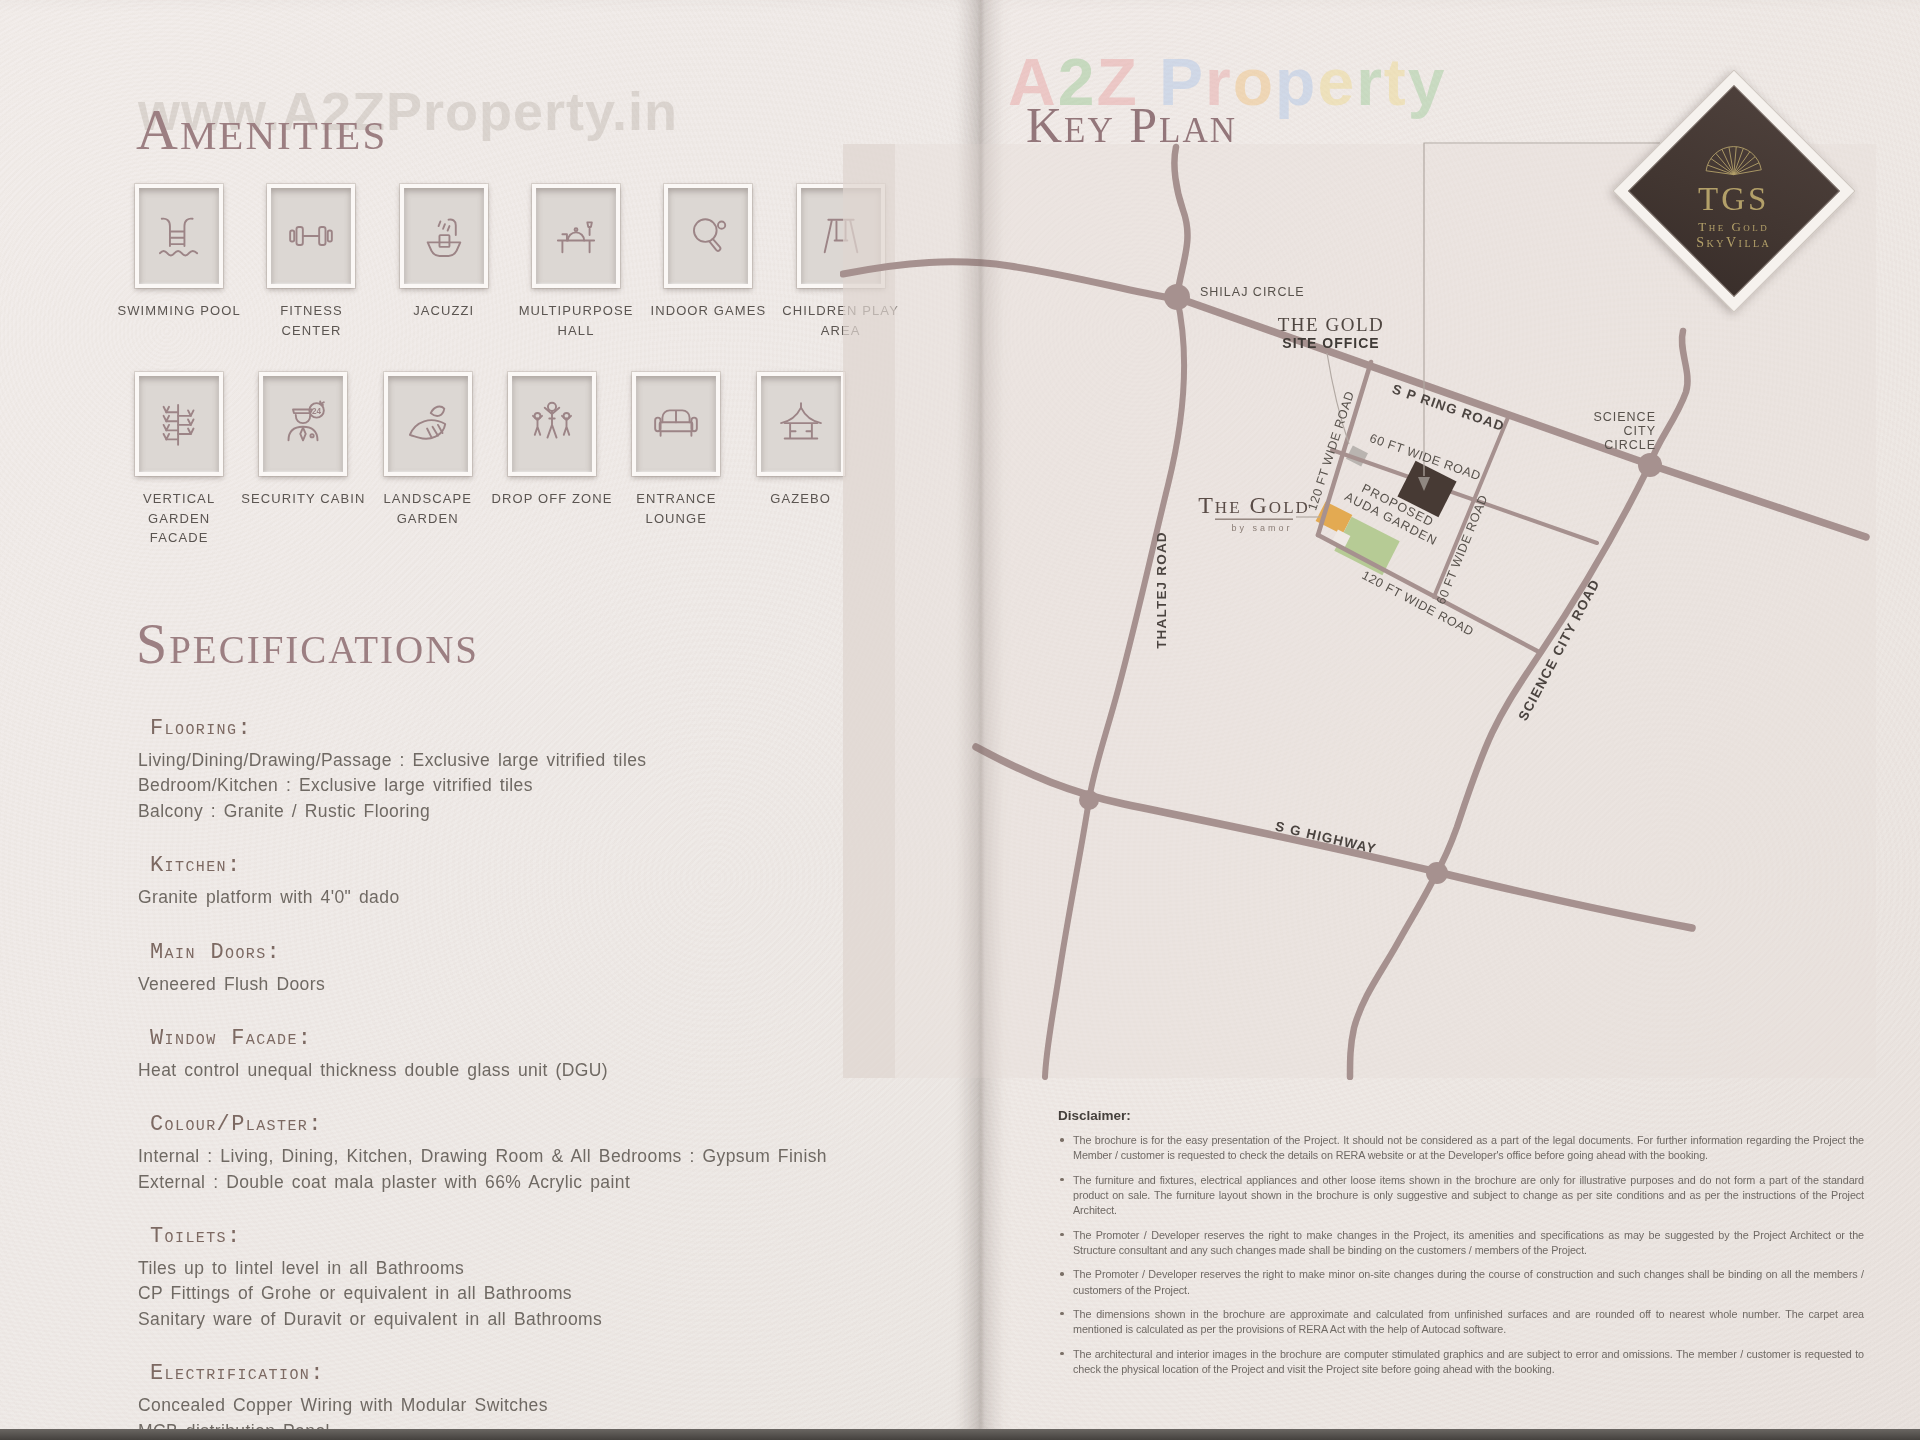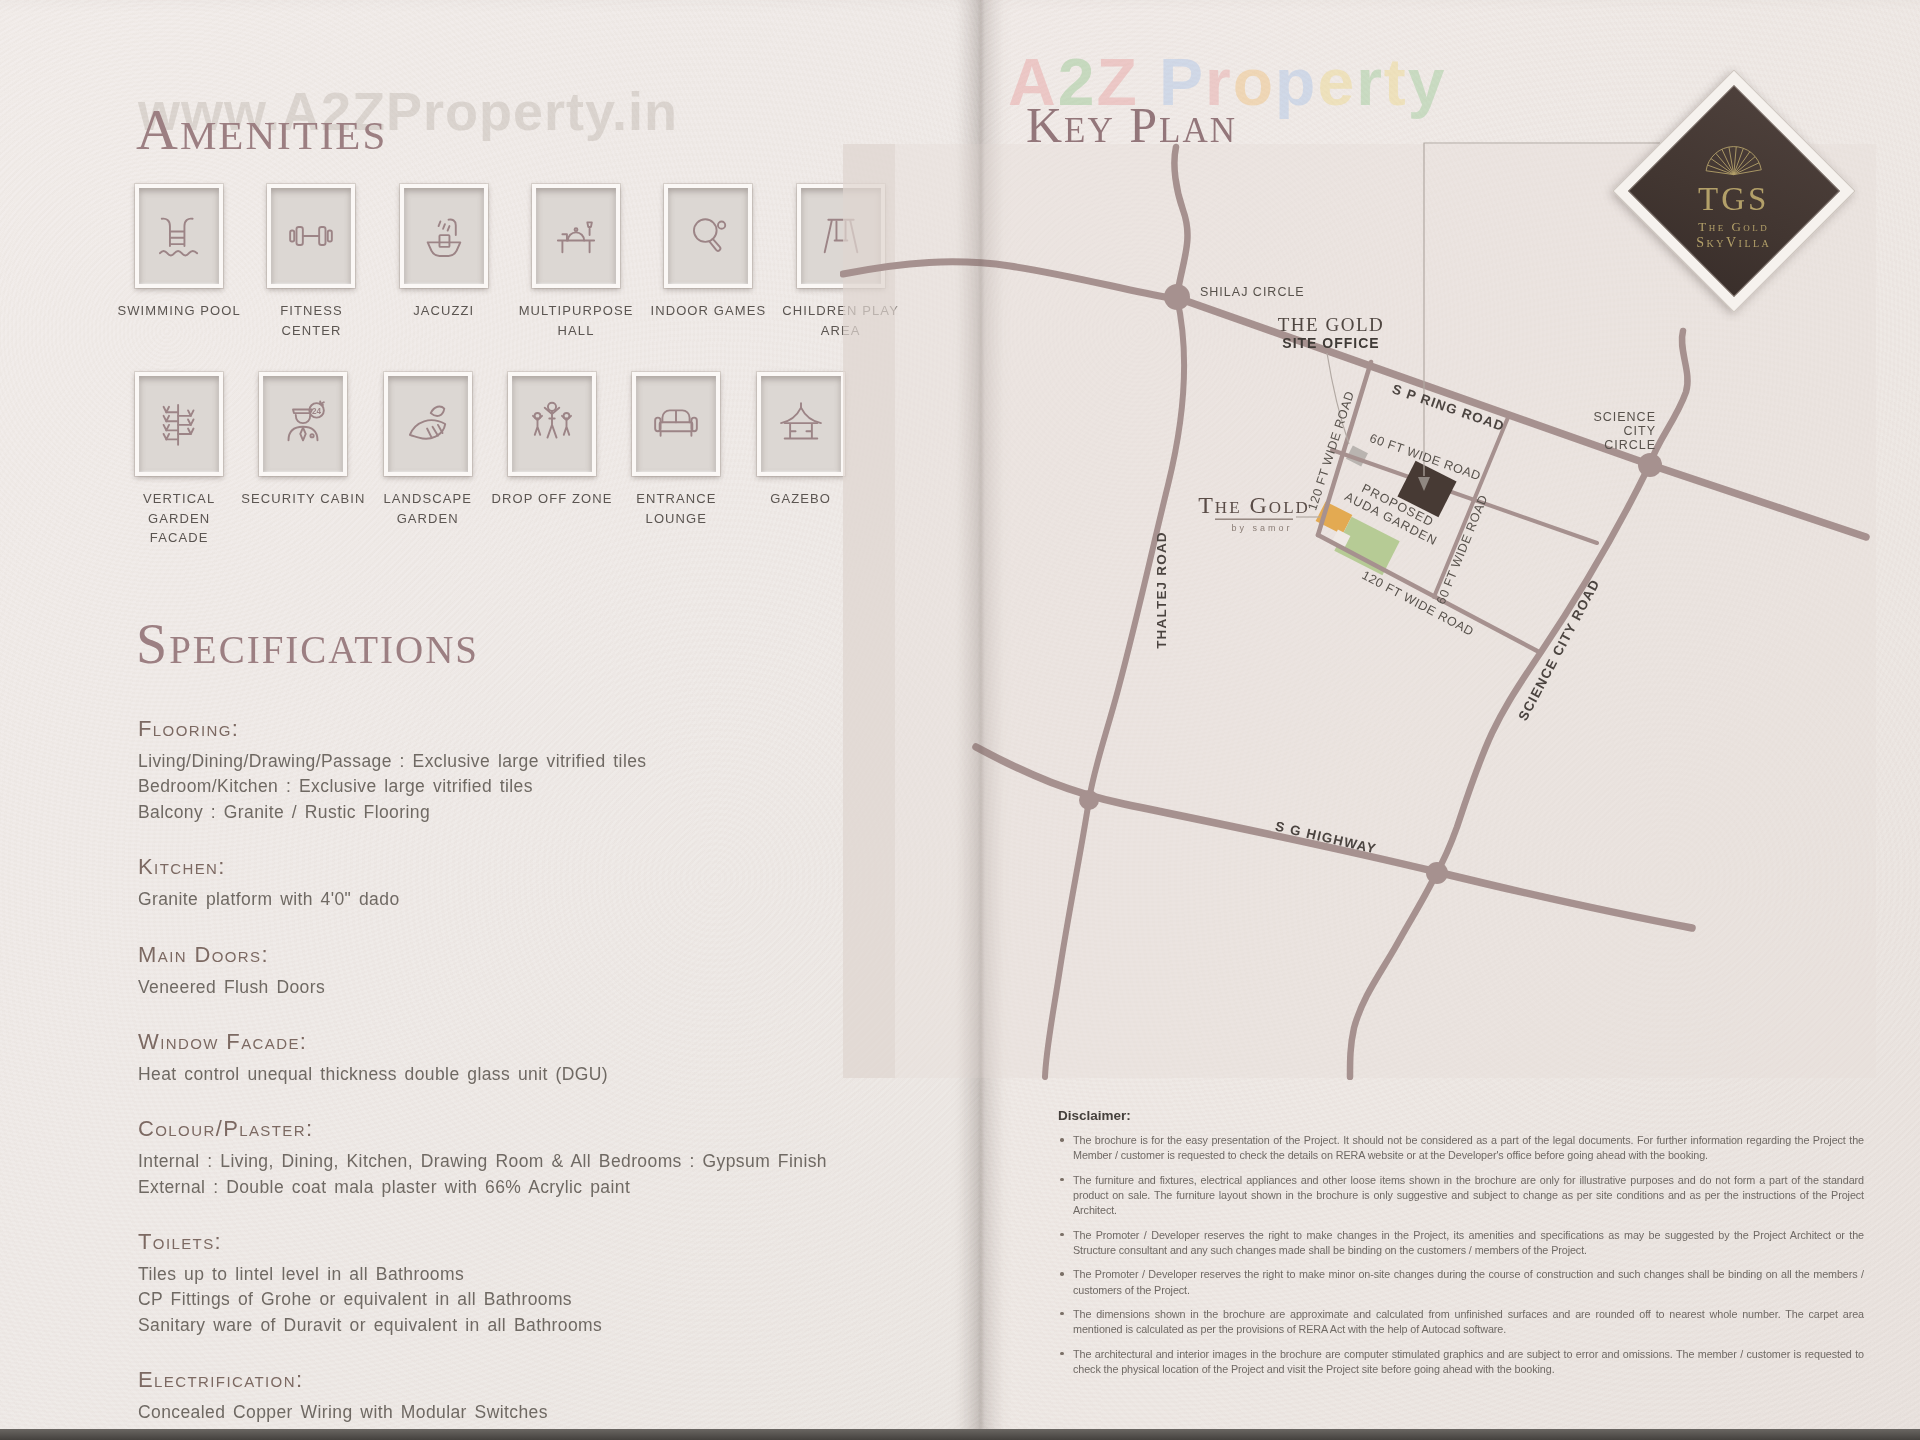--- a/index.html
+++ b/index.html
@@ -37,22 +37,22 @@
         box-shadow:0 2px 5px rgba(96,84,78,.38),0 0 0 1px rgba(190,180,172,.4);}
   .tile-in{width:100%;height:100%;background:#dcd7d3;display:flex;align-items:center;justify-content:center;
         box-shadow:inset 0 3px 6px rgba(98,86,80,.42), inset 0 -1px 2px rgba(255,255,255,.6);}
   .ic{stroke:#9c8486;stroke-width:2.1;fill:none;stroke-linecap:round;stroke-linejoin:round;}
   .ic text{fill:#9c8486;stroke:none;font:bold 9px "Liberation Sans",sans-serif;}
   .alabel{margin-top:13px;font-size:13px;letter-spacing:1.1px;line-height:1.5;color:#5b5551;
           text-align:center;}
   
   #spec-list{position:absolute;left:138px;top:716px;width:720px;}
   .spec-sec{margin-bottom:29px;}
-  .spec-h{font-family:Liberation Sans, sans-serif;font-variant:small-caps;font-size:22px;
-          color:#7c6962;letter-spacing:1.4px;margin-bottom:7px;}
+  .spec-h{font-family:Liberation Mono, monospace;font-variant:small-caps;font-size:22px;
+          color:#7c6962;letter-spacing:1.4px;margin-bottom:7px;margin-left:12px;}
   .spec-line{font-size:17.5px;color:#6f6963;letter-spacing:.4px;word-spacing:2.5px;line-height:1.45;}
   
   #logo{position:absolute;left:1648px;top:105px;width:170px;height:170px;transform:rotate(45deg);
         background:#f6f2ee;border:1px solid #cbc3bc;box-shadow:0 3px 10px rgba(60,48,42,.30);}
   #logo-inner{position:absolute;inset:10px;background:linear-gradient(160deg,#4d403b,#423631 60%,#3a2f2b);
         border:1px solid #5c4e47;display:flex;align-items:center;justify-content:center;}
   #logo-content{transform:rotate(-45deg);text-align:center;color:#b3a069;width:130px;}
   #logo-tgs{font-family:"Liberation Serif",serif;font-size:33px;letter-spacing:3px;line-height:1.05;}
   #logo-l1{font-family:"Liberation Serif",serif;font-variant:small-caps;font-size:13px;letter-spacing:2.5px;margin-top:2px;}
   #logo-l2{font-family:"Liberation Serif",serif;font-variant:small-caps;font-size:14px;letter-spacing:2.5px;}

